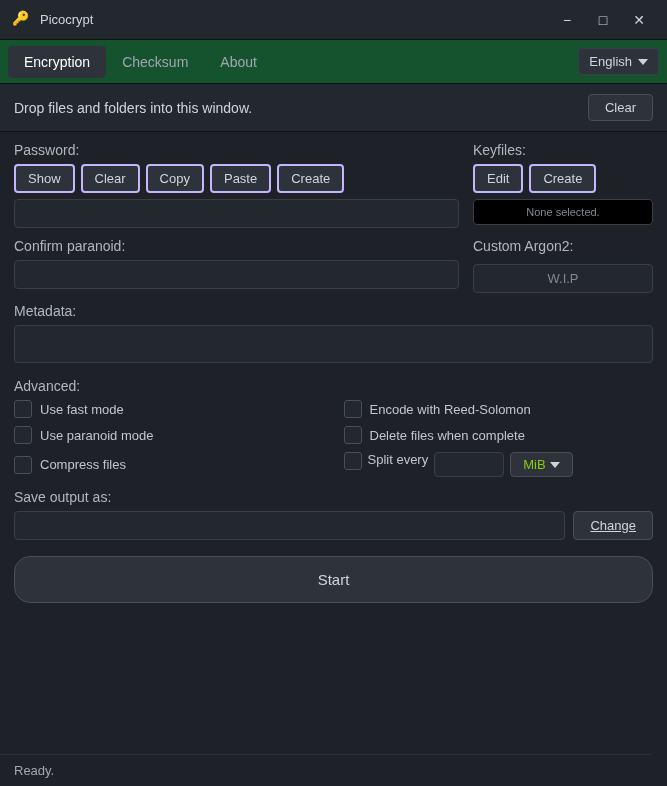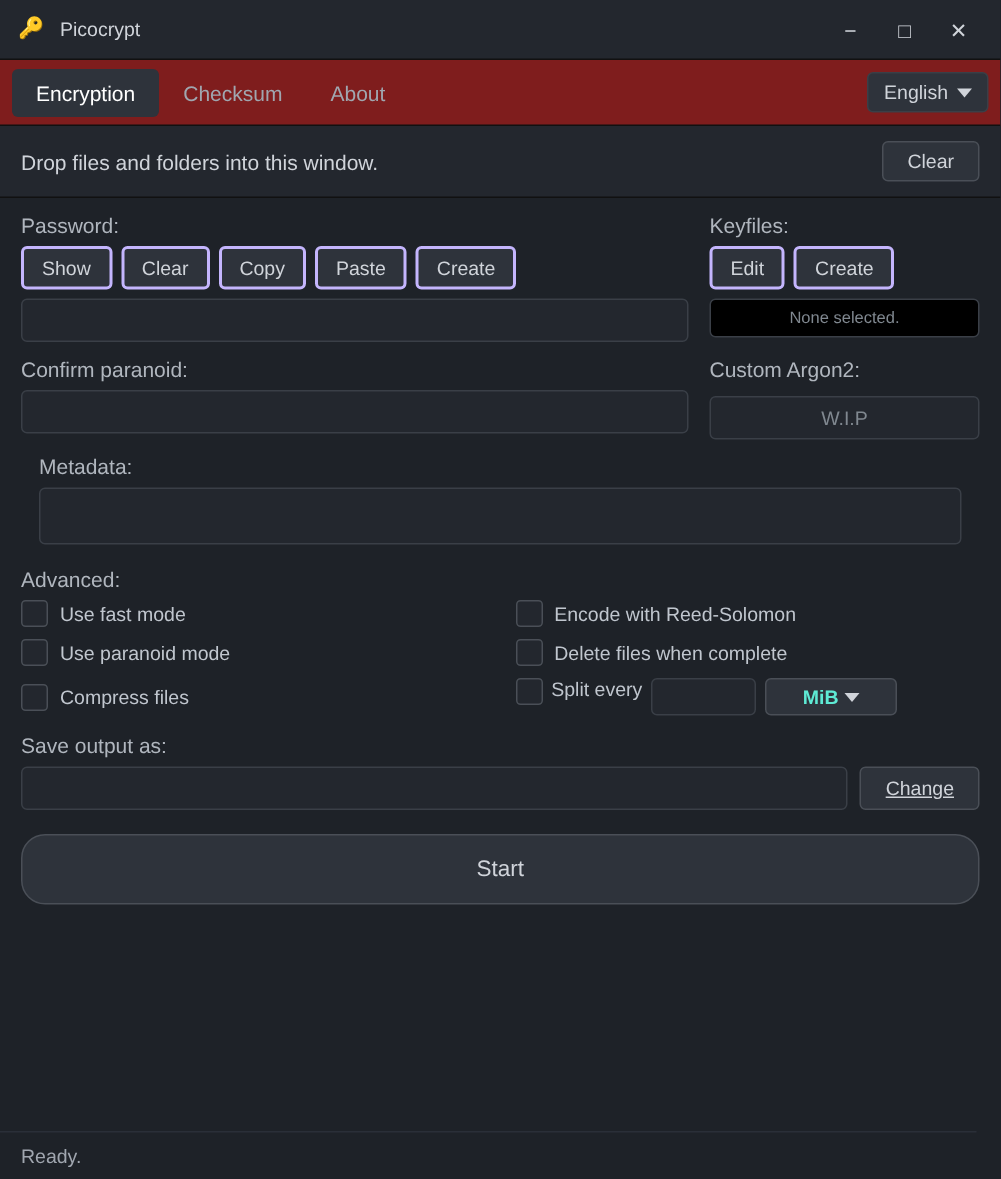--- a/index.html
+++ b/index.html
@@ -45,21 +45,21 @@
       font-size: 14px;
       cursor: pointer;
       display: flex;
       align-items: center;
       justify-content: center;
       border-radius: 3px;
     }
 
     
     .tab-bar {
-      background: #7f1d1d;
+      background: #14532d;
       display: flex;
       align-items: center;
       padding: 0 8px;
       height: 44px;
       border-bottom: 1px solid #111;
       justify-content: space-between;
     }
     .tab {
       padding: 8px 16px;
       cursor: pointer;
@@ -179,21 +179,21 @@
       padding: 6px 8px;
       border-radius: 4px;
       text-align: center;
       font-size: 13px;
       cursor: pointer;
       margin-top: 4px;
     }
 
     
     .metadata-section {
-      padding: 6px 26px;
+      padding: 6px 14px;
     }
     .metadata-input {
       width: 100%;
       background: #23272e;
       border: 1px solid #3a3f47;
       color: #d0d4da;
       padding: 6px 8px;
       border-radius: 4px;
       font-size: 13px;
       outline: none;
@@ -242,29 +242,28 @@
       border: 1px solid #3a3f47;
       color: #d0d4da;
       padding: 4px 6px;
       border-radius: 4px;
       font-size: 13px;
       outline: none;
     }
     .mib-select {
       background: #2e333b;
       border: 1px solid #4a4f57;
-      color: #5eead4;
-      padding: 4px 24px;
+      color: #84cc16;
+      padding: 4px 12px;
       border-radius: 4px;
       font-size: 13px;
       cursor: pointer;
       display: flex;
       align-items: center;
       gap: 4px;
-      font-weight: bold;
     }
 
     
     .save-section {
       padding: 6px 14px;
     }
     .save-row {
       display: flex;
       gap: 8px;
       margin-top: 4px;

